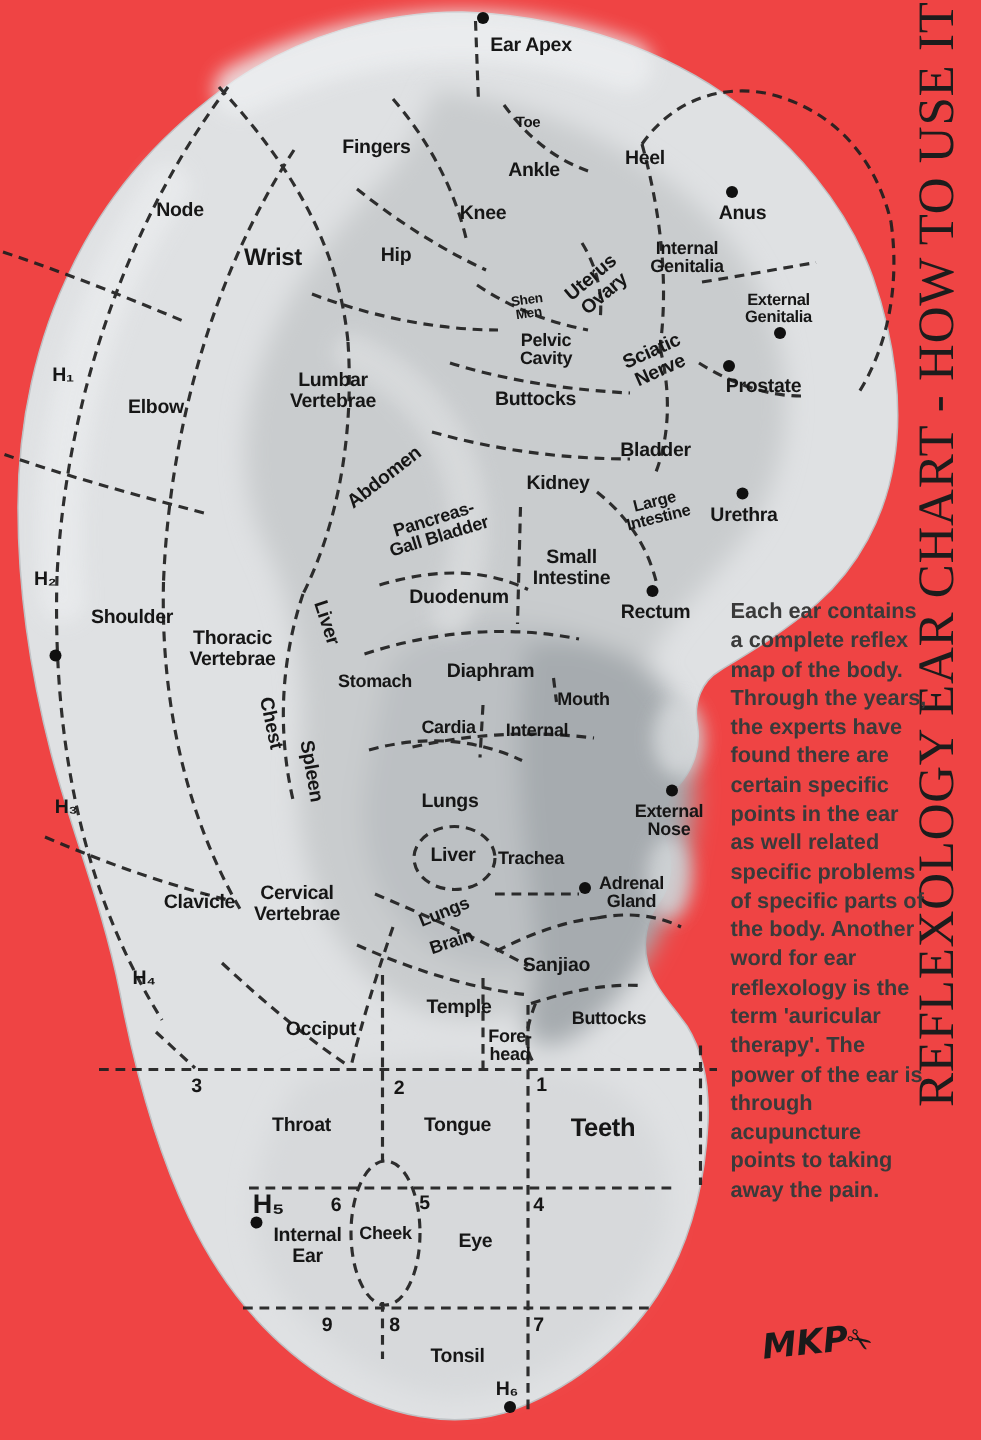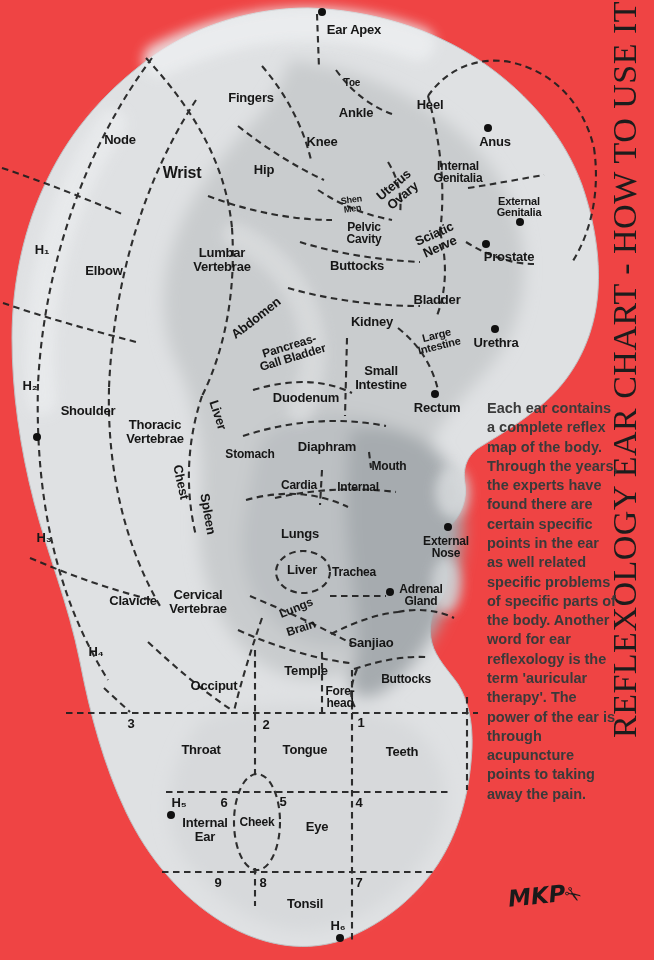--- a/index.html
+++ b/index.html
@@ -209,22 +209,22 @@
       <div class="lbl" style="left: 290px; top: 671px; font-size: 13px; transform: translate(-50%, -50%); margin-left: 16px;">Temple</div>
       <div class="lbl" style="left: 214px; top: 686px; font-size: 13px; transform: translate(-50%, -50%);">Occiput</div>
       <div class="lbl" style="left: 340px; top: 697px; font-size: 12px; transform: translate(-50%, -50%);">Fore-
 head</div>
       <div class="lbl" style="left: 406px; top: 679px; font-size: 12px; transform: translate(-50%, -50%);">Buttocks</div>
       <div class="lbl" style="left: 131px; top: 724px; font-size: 13px; transform: translate(-50%, -50%);">3</div>
       <div class="lbl" style="left: 266px; top: 725px; font-size: 13px; transform: translate(-50%, -50%);">2</div>
       <div class="lbl" style="left: 361px; top: 723px; font-size: 13px; transform: translate(-50%, -50%);">1</div>
       <div class="lbl" style="left: 201px; top: 750px; font-size: 13px; transform: translate(-50%, -50%);">Throat</div>
       <div class="lbl" style="left: 305px; top: 750px; font-size: 13px; transform: translate(-50%, -50%);">Tongue</div>
-      <div class="lbl" style="left: 402px; top: 752px; font-size: 13px; transform: translate(-50%, -50%);">Teeth</div>
-      <div class="lbl" style="left: 179px; top: 803px; font-size: 13px; transform: translate(-50%, -50%);">H₅</div>
+      <div class="lbl" style="left: 402px; top: 752px; font-size: 17px; transform: translate(-50%, -50%);">Teeth</div>
+      <div class="lbl" style="left: 179px; top: 803px; font-size: 18px; transform: translate(-50%, -50%);">H₅</div>
       <div class="lbl" style="left: 224px; top: 803px; font-size: 13px; transform: translate(-50%, -50%);">6</div>
       <div class="lbl" style="left: 283px; top: 802px; font-size: 13px; transform: translate(-50%, -50%);">5</div>
       <div class="lbl" style="left: 359px; top: 803px; font-size: 13px; transform: translate(-50%, -50%);">4</div>
       <div class="lbl" style="left: 205px; top: 830px; font-size: 13px; transform: translate(-50%, -50%);">Internal
 Ear</div>
       <div class="lbl" style="left: 257px; top: 822px; font-size: 12px; transform: translate(-50%, -50%);">Cheek</div>
       <div class="lbl" style="left: 317px; top: 827px; font-size: 13px; transform: translate(-50%, -50%);">Eye</div>
       <div class="lbl" style="left: 218px; top: 883px; font-size: 13px; transform: translate(-50%, -50%);">9</div>
       <div class="lbl" style="left: 263px; top: 883px; font-size: 13px; transform: translate(-50%, -50%);">8</div>
       <div class="lbl" style="left: 359px; top: 883px; font-size: 13px; transform: translate(-50%, -50%);">7</div>

